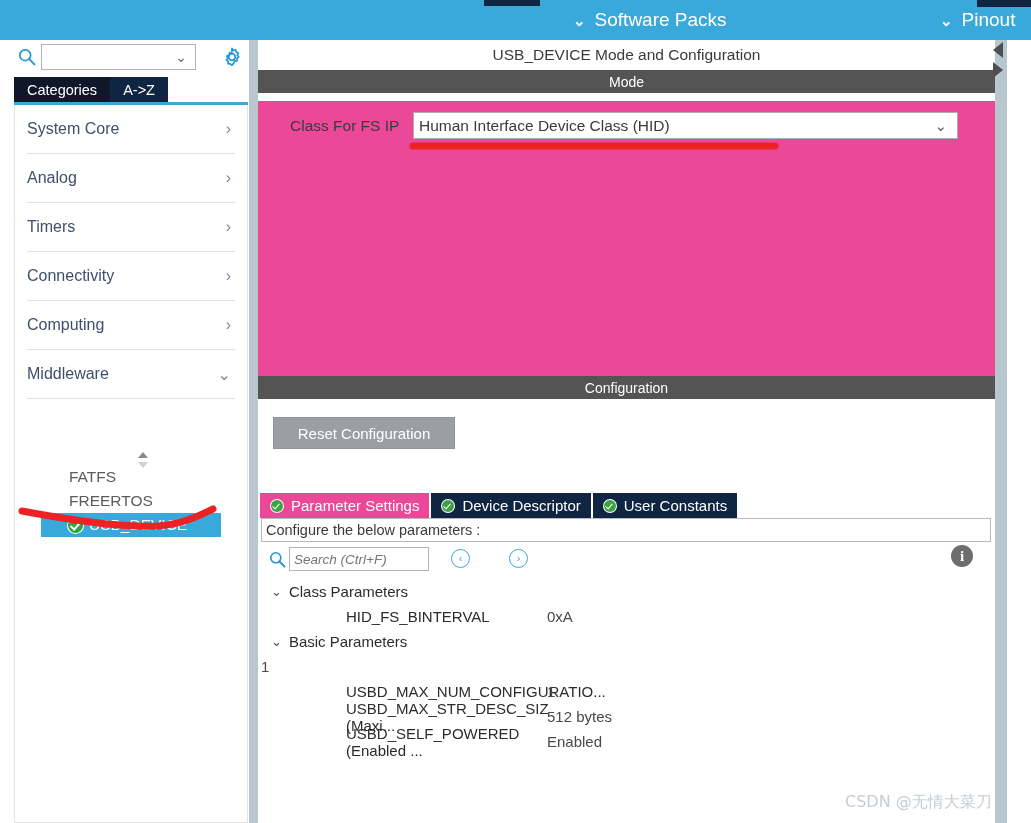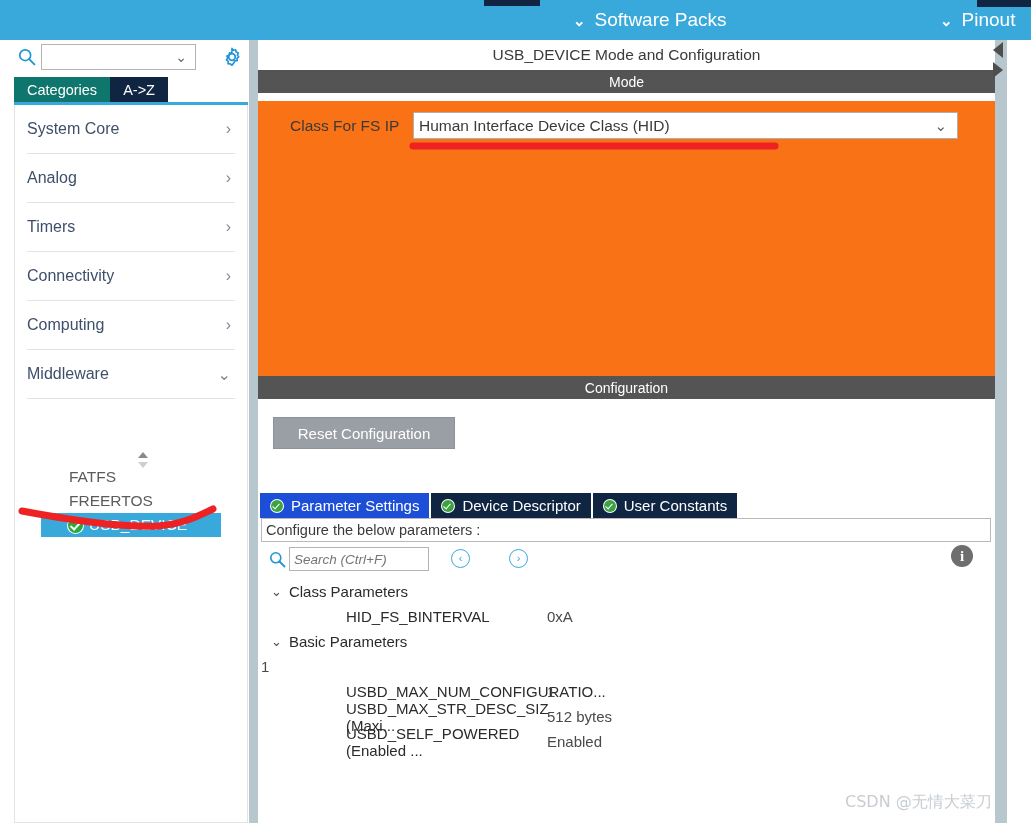--- a/index.html
+++ b/index.html
@@ -66,21 +66,21 @@
 
   .cat-tabs {
     position: absolute; left: 14px; top: 37px; height: 25px;
     display: flex; align-items: flex-end;
   }
   .cat-tab {
     height: 25px; padding: 0 13px;
     display: flex; align-items: center; justify-content: center;
     font-size: 14.5px; color: #ffffff; white-space: nowrap;
   }
-  .cat-tab.active { background: #0f766e; }
+  .cat-tab.active { background: #0f172a; }
   .cat-tab.inactive { background: #102542; }
   .tabs-underline {
     position: absolute; left: 14px; top: 62px; width: 234px; height: 3px;
     background: #39a9dc;
   }
 
   .cat-list {
     position: absolute; left: 14px; top: 65px; width: 234px; height: 718px;
     background: #fff; border-left: 1px solid #e4e4e4;
     border-right: 1px solid #e4e4e4; border-bottom: 1px solid #e4e4e4;
@@ -141,21 +141,21 @@
   .section-bar {
     position: absolute; width: 737px; height: 23px; background: #545454;
     display: flex; align-items: center; justify-content: center;
     color: #ffffff; font-size: 14px;
   }
   #mode-bar { left: 0; top: 30px; }
   #config-bar { left: 0; top: 336px; }
 
   .mode-body {
     position: absolute; left: 0; top: 61px; width: 737px; height: 275px;
-    background: #f97316;
+    background: #ec4899;
   }
   .class-label {
     position: absolute; left: 32px; top: 16px;
     font-size: 15.5px; color: #3a3a3a;
   }
   .class-select {
     position: absolute; left: 155px; top: 11px; width: 545px; height: 27px;
     border: 1px solid #aeaeae; background: #ffffff;
     display: flex; align-items: center;
   }
@@ -177,21 +177,21 @@
     color: #ffffff; font-size: 15px;
   }
   .tabstrip {
     position: absolute; left: 2px; top: 94px; height: 25px; display: flex;
   }
   .ptab {
     height: 25px; padding: 0 10px; display: flex; align-items: center; gap: 7px;
     font-size: 15px; color: #ffffff; white-space: nowrap;
     border-right: 2px solid #ffffff;
   }
-  .ptab.active { background: #1d4ed8; }
+  .ptab.active { background: #ec4899; }
   .ptab.inactive { background: #102542; }
   .ptab .gcheck {
     width: 14px; height: 14px; flex: 0 0 14px; position: relative;
     border-radius: 50%; background: #ffffff;
   }
   .ptab .gcheck::before {
     content: ""; position: absolute; left: 1px; top: 1px;
     width: 12px; height: 12px; border-radius: 50%; background: #3da342;
   }
   .ptab .gcheck::after {

